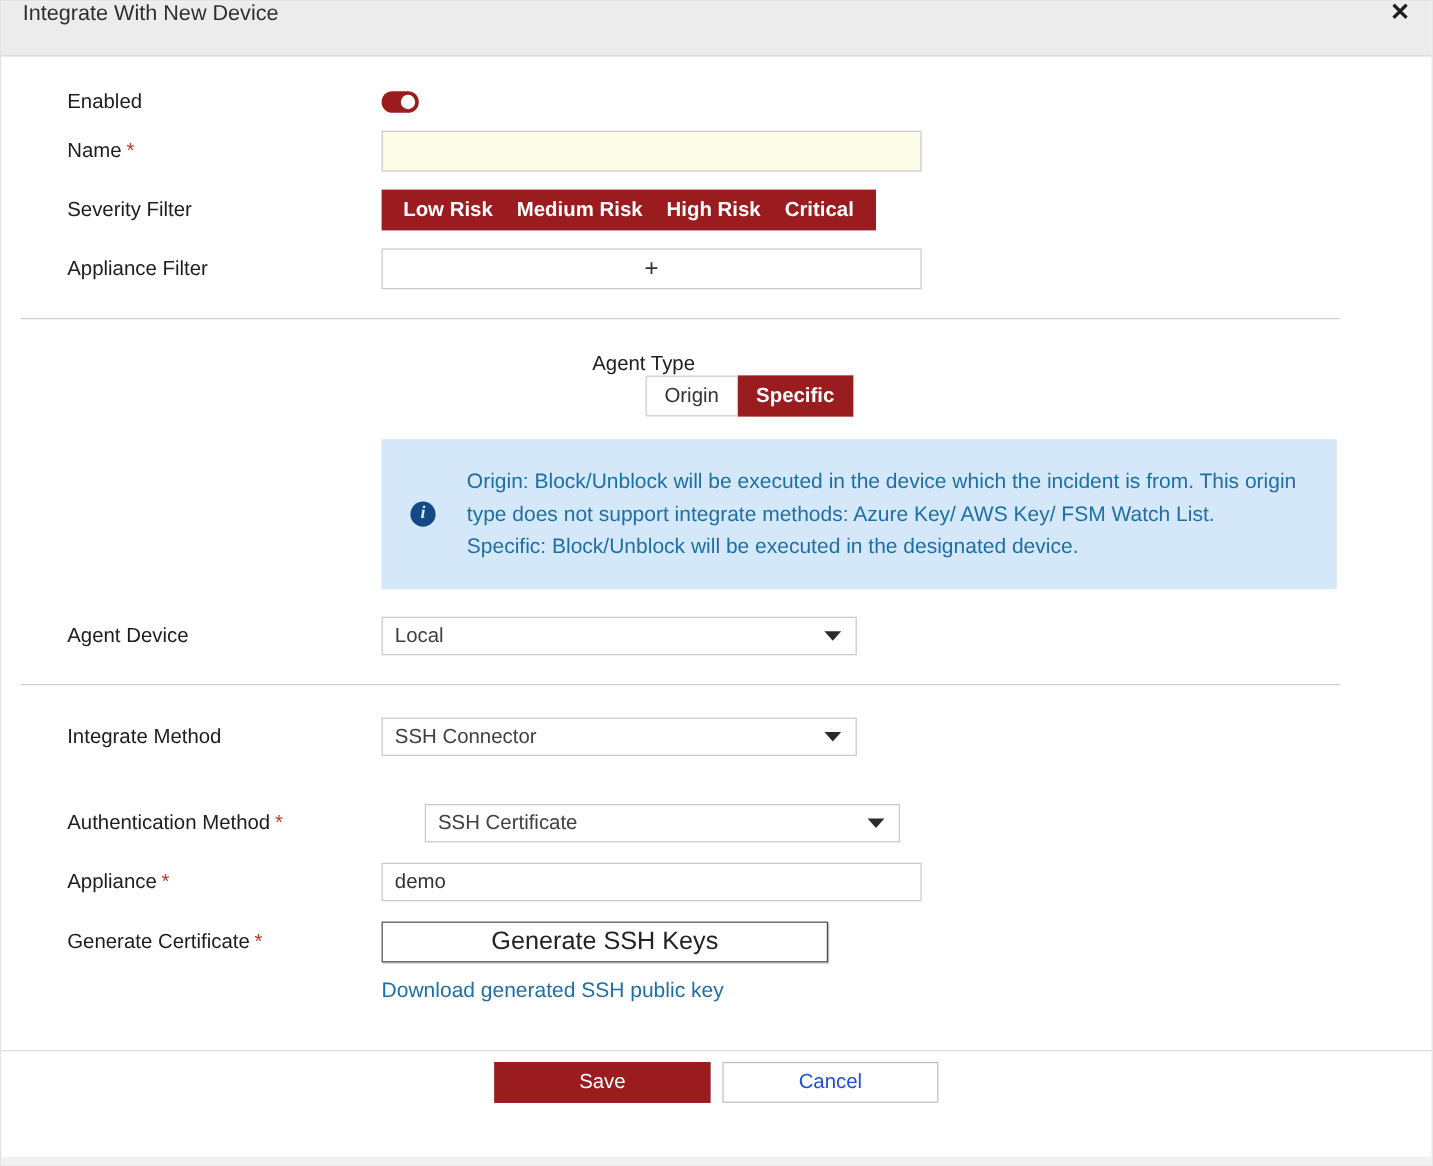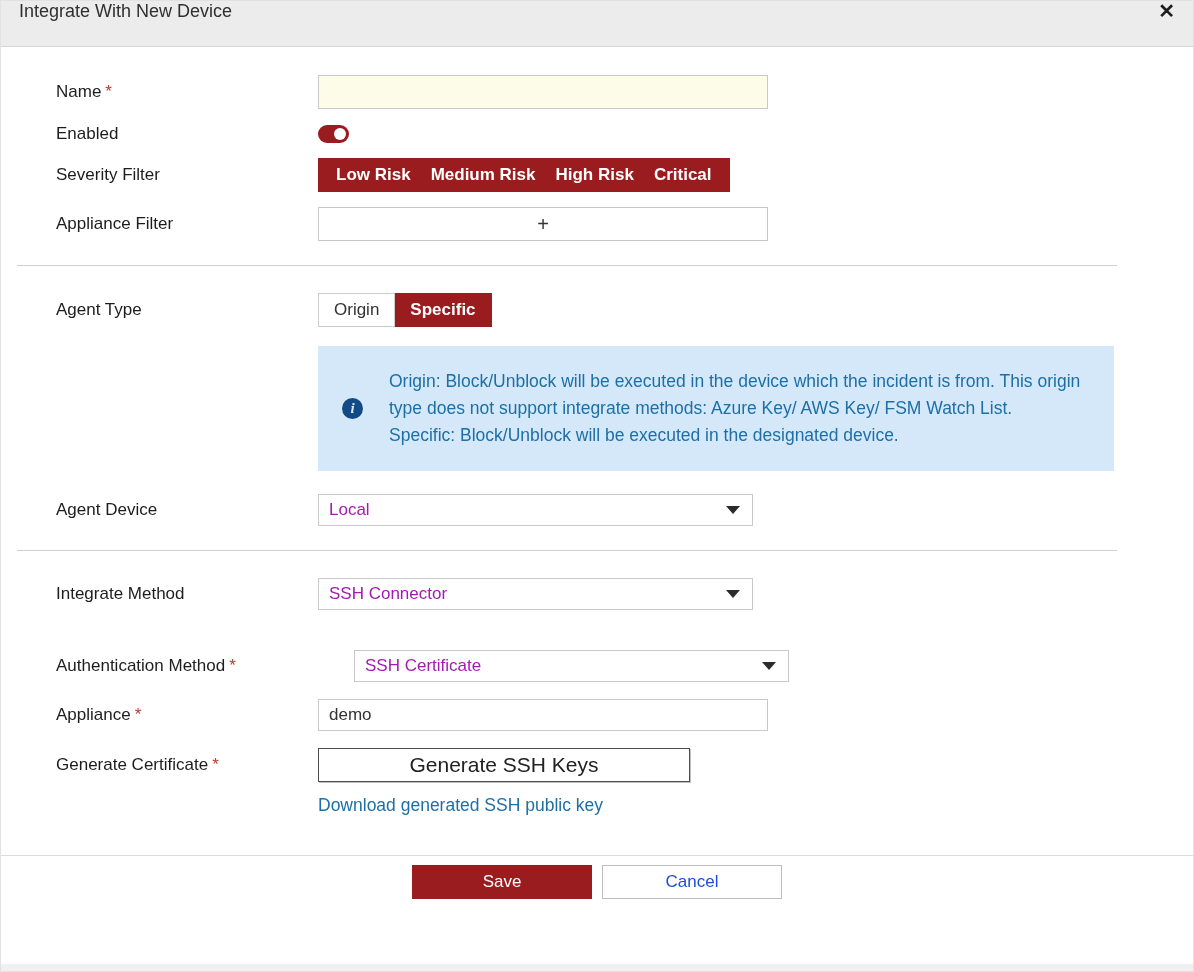--- a/index.html
+++ b/index.html
@@ -152,27 +152,27 @@
   }
   .info-text {
     color: #1d6fa5;
     font-size: 17.5px;
     line-height: 27px;
     max-width: 700px;
   }
 
   
   .select {
-    width: 435px; height: 32px;
+    width: 396px; height: 32px;
     border: 1px solid #c9c9c9;
     background: #fff;
     display: flex; align-items: center; justify-content: space-between;
     padding: 0 12px 0 10px;
     font-size: 17px;
-    color: #a21caf;
+    color: #404040;
     cursor: pointer;
   }
   .caret {
     width: 0; height: 0;
     border-left: 7px solid transparent;
     border-right: 7px solid transparent;
     border-top: 8px solid #2b2b2b;
   }
 
   
@@ -224,53 +224,53 @@
   .bottom-strip {
     position: absolute;
     left: 0; right: 0; bottom: 0;
     height: 7px;
     background: #f0f0f0;
   }
 
   
   .row-enabled { margin-bottom: 14px; }
   .row-appliance { margin-bottom: 0; }
-  .row-agent-type { margin-bottom: 19px; }
+  .row-agent-type { margin-bottom: 19px; flex-direction: column; }
   .row-agent-device { margin-bottom: 12px; }
   .row-integrate { margin-bottom: 40px; }
   .row-auth { margin-bottom: 17px; gap: 36px; }
   .row-username { margin-bottom: 17px; }
   .row-gencert { margin-bottom: 13px; }
   .row-link { margin-bottom: 0; }
 </style>
 </head>
 <body>
 
 <div class="dialog-header">
   <div class="dialog-title">Integrate With New Device</div>
   <div class="close-btn">✕</div>
 </div>
 
 <div class="form">
 
+  <div class="row row-enabled">
+    <div class="row-label">Enabled</div>
+    <div class="control">
+      <div class="toggle">
+        <div class="toggle-knob"></div>
+      </div>
+    </div>
+  </div>
+
   <div class="row">
     <div class="row-label">
       <span>Name</span><span class="required">*</span>
     </div>
     <div class="control">
       <input class="text-input input-yellow" type="text" value="" style="">
-    </div>
-  </div>
-
-  <div class="row row-enabled">
-    <div class="row-label">Enabled</div>
-    <div class="control">
-      <div class="toggle">
-        <div class="toggle-knob"></div>
-      </div>
     </div>
   </div>
 
   <div class="row">
     <div class="row-label">Severity Filter</div>
     <div>
       <div class="severity-bar">
         <span class="severity-item">Low Risk</span>
         <span class="severity-item">Medium Risk</span>
         <span class="severity-item">High Risk</span>

